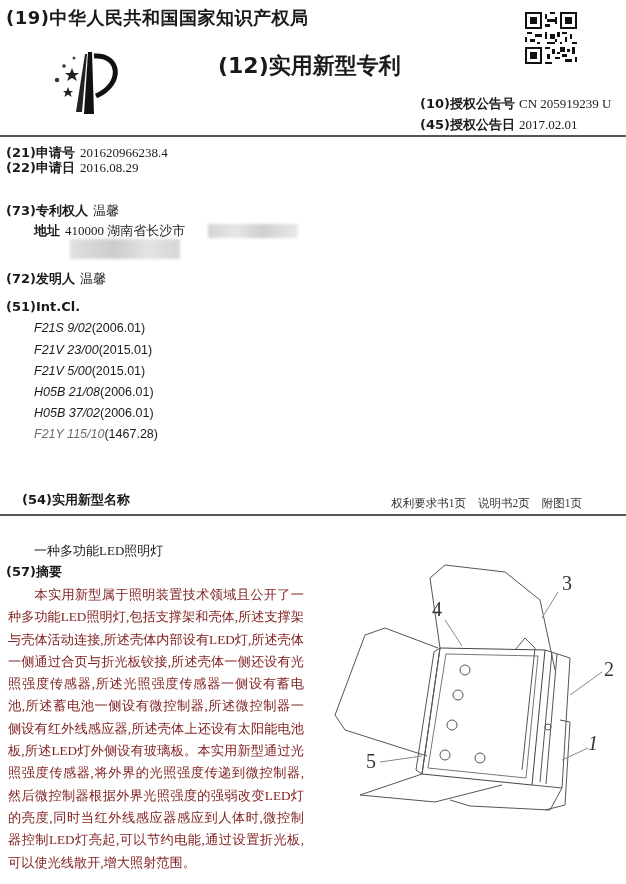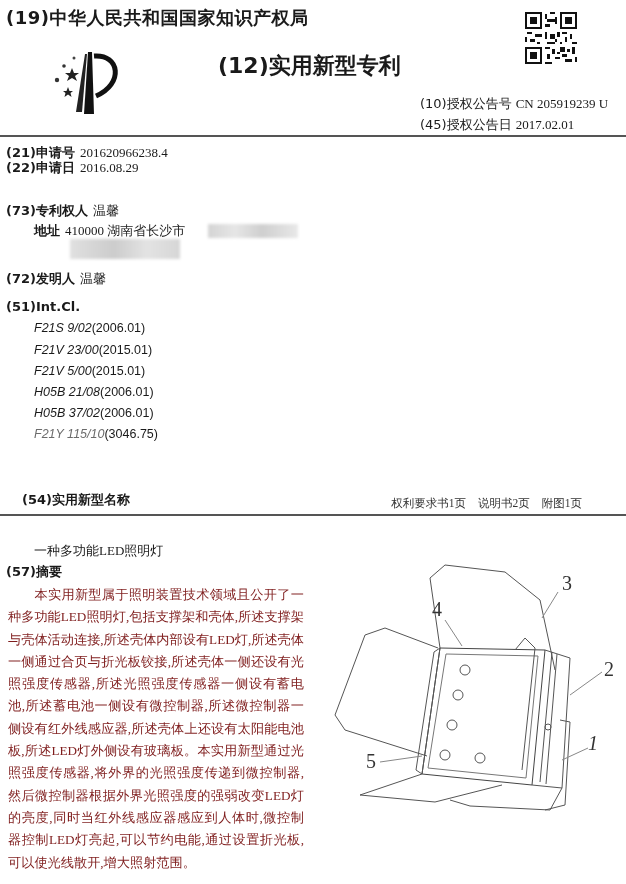--- a/index.html
+++ b/index.html
@@ -1,21 +1,21 @@
 <!DOCTYPE html>
 <html><head>
 <meta charset="utf-8">
 <style>
   html, body { margin:0; padding:0; background:#ffffff; }
   body { width:626px; height:884px; position:relative; overflow:hidden; color:#1a1a1a; font-family:"DejaVu Sans", sans-serif; }
   .abs { position:absolute; }
   .hdr-office { left:6px; top:6px; font-size:18px; font-weight:bold; letter-spacing:0.5px; white-space:nowrap; }
   .hdr-type { left:218px; top:51px; font-size:22px; font-weight:bold; white-space:nowrap; }
   .pub { font-size:13px; white-space:nowrap; }
-  .pub .lbl { font-weight:normal; }
+  .pub .lbl { font-weight:bold; }
   .pub .val { font-family:"Liberation Serif", serif; font-size:13px; margin-left:4px; }
   .rule { left:0; width:626px; height:2px; background:#555; }
   .field { font-size:13px; white-space:nowrap; }
   .field .lbl { font-weight:bold; }
   .field .val { font-family:"Liberation Serif", serif; margin-left:5px; }
   .ipc { left:34px; font-size:12.5px; white-space:nowrap; }
   .ipc .code { font-style:italic; font-family:"Liberation Sans", sans-serif; }
   .ipc .ver { font-family:"Liberation Sans", sans-serif; }
   .ipc.faded { color:#6b6b6b; }
   .blur1 { left:208px; top:224px; width:90px; height:14px; background:linear-gradient(90deg,#d4d4d4,#e6e6e6 30%,#cfcfcf 60%,#e8e8e8); filter:blur(1.5px); }
@@ -130,21 +130,21 @@
 
 <div class="abs field" style="left:6px;top:299px;">
   <span class="lbl">(51)Int.Cl.</span>
 </div>
 
 <div class="abs ipc" style="top:320px;"><span class="code">F21S 9/02</span><span class="ver">(2006.01)</span></div>
 <div class="abs ipc" style="top:342px;"><span class="code">F21V 23/00</span><span class="ver">(2015.01)</span></div>
 <div class="abs ipc" style="top:363px;"><span class="code">F21V 5/00</span><span class="ver">(2015.01)</span></div>
 <div class="abs ipc" style="top:384px;"><span class="code">H05B 21/08</span><span class="ver">(2006.01)</span></div>
 <div class="abs ipc" style="top:405px;"><span class="code">H05B 37/02</span><span class="ver">(2006.01)</span></div>
-<div class="abs ipc faded" style="top:426px;"><span class="code">F21Y 115/10</span><span class="ver" style="color:#1a1a1a;">(3046.75)</span></div>
+<div class="abs ipc faded" style="top:426px;"><span class="code">F21Y 115/10</span><span class="ver" style="color:#1a1a1a;">(1467.28)</span></div>
 
 <div class="abs pages">
   <span>权利要求书1页</span><span>说明书2页</span><span>附图1页</span>
 </div>
 
 <div class="abs rule" style="top:514px;"></div>
 
 <div class="abs field" style="left:6px;top:491px;margin-left:16px;">
   <span class="lbl">(54)实用新型名称</span>
 </div>

